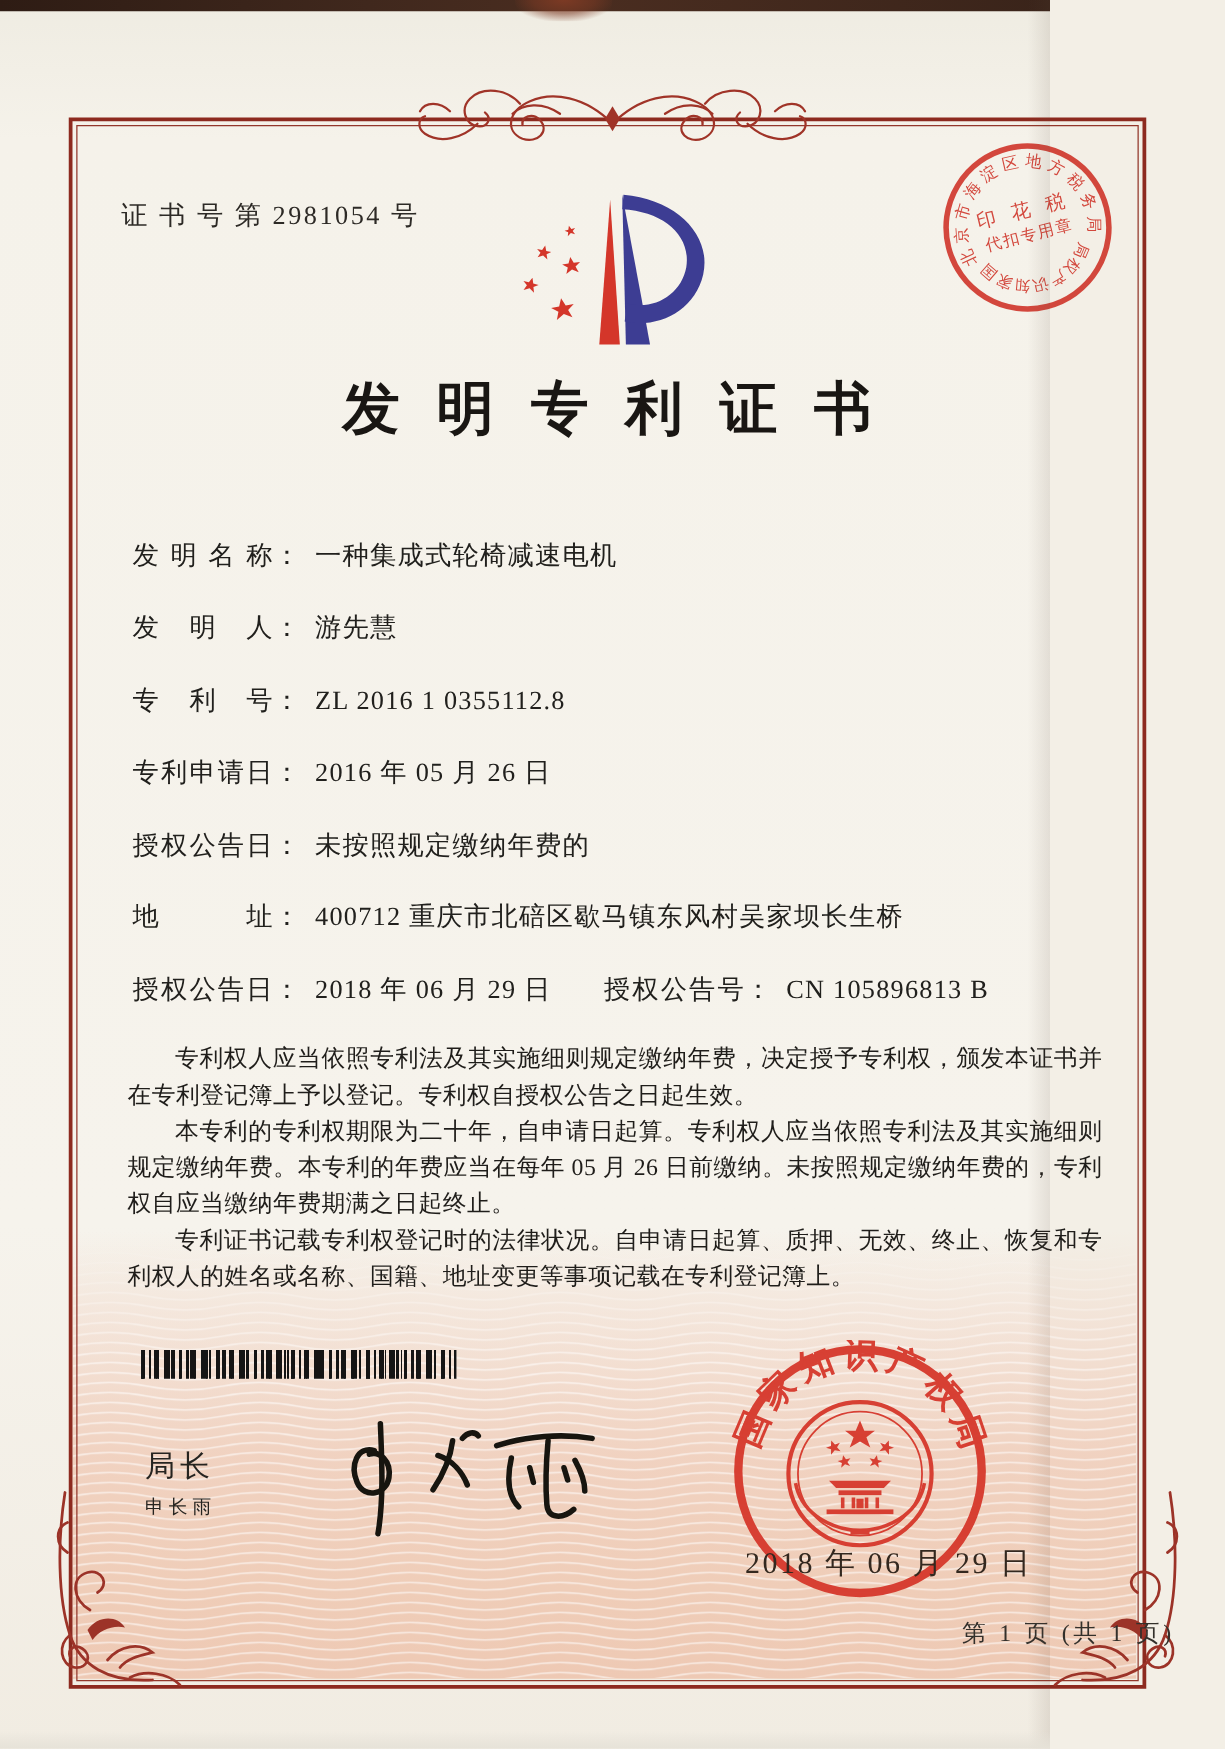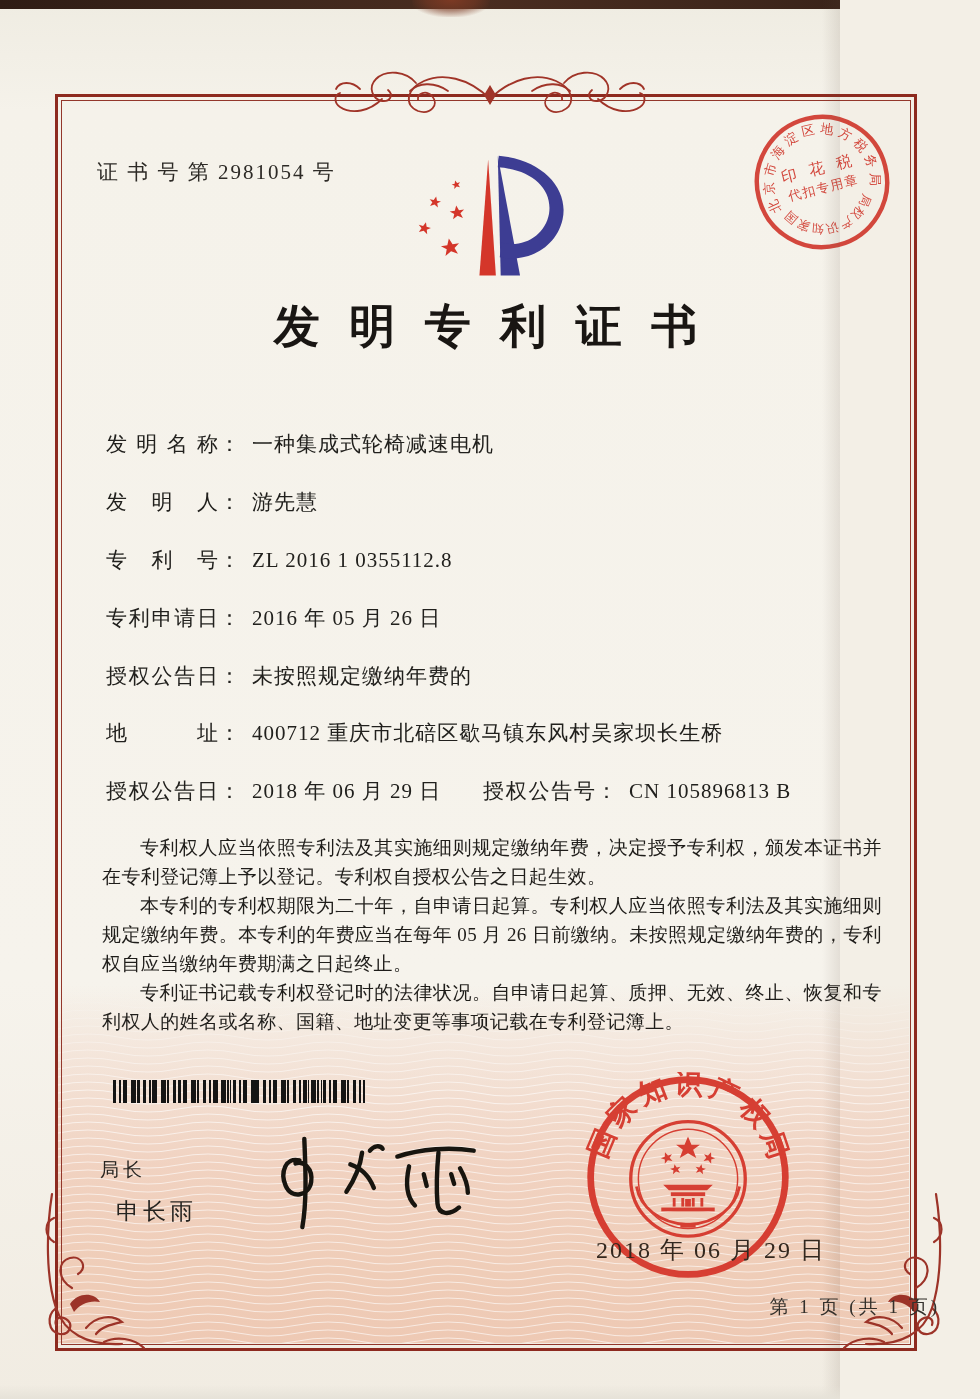--- a/index.html
+++ b/index.html
@@ -48,22 +48,22 @@
   
   .body-text{position:absolute;left:102px;top:833px;width:780px;font-size:19px;
       line-height:29px;color:#1f1d1a;text-align:justify;letter-spacing:0.4px;}
   .body-text p{margin:0;text-indent:2em;}
   
   .barcode{position:absolute;left:113px;top:1080px;width:252px;height:23px;background-color:transparent;
       background-image:repeating-linear-gradient(90deg,#141414 0 2px,transparent 2px 6px),
         repeating-linear-gradient(90deg,#141414 0 3px,transparent 3px 10px),
         repeating-linear-gradient(90deg,#141414 0 1px,transparent 1px 13px);}
   
-  .sig-title{position:absolute;left:100px;top:1157px;font-size:19px;color:#262420;letter-spacing:4px;}
-  .sig-name{position:absolute;left:116px;top:1196px;font-size:23px;color:#262420;letter-spacing:4px;}
+  .sig-title{position:absolute;left:116px;top:1157px;font-size:24px;color:#262420;letter-spacing:4px;}
+  .sig-name{position:absolute;left:116px;top:1196px;font-size:15px;color:#262420;letter-spacing:4px;}
   .sig-script{position:absolute;left:272px;top:1130px;}
   
   .seal{position:absolute;left:583px;top:1072px;}
   .seal-date{position:absolute;left:596px;top:1234px;font-size:24px;color:#33281f;
       letter-spacing:2px;white-space:nowrap;}
   .footer{position:absolute;left:0;top:1294px;width:940px;text-align:right;
       font-size:19px;color:#33302b;letter-spacing:3px;}
   svg text{font-family:"Liberation Serif","DejaVu Serif",serif;}
 </style>
 </head>

